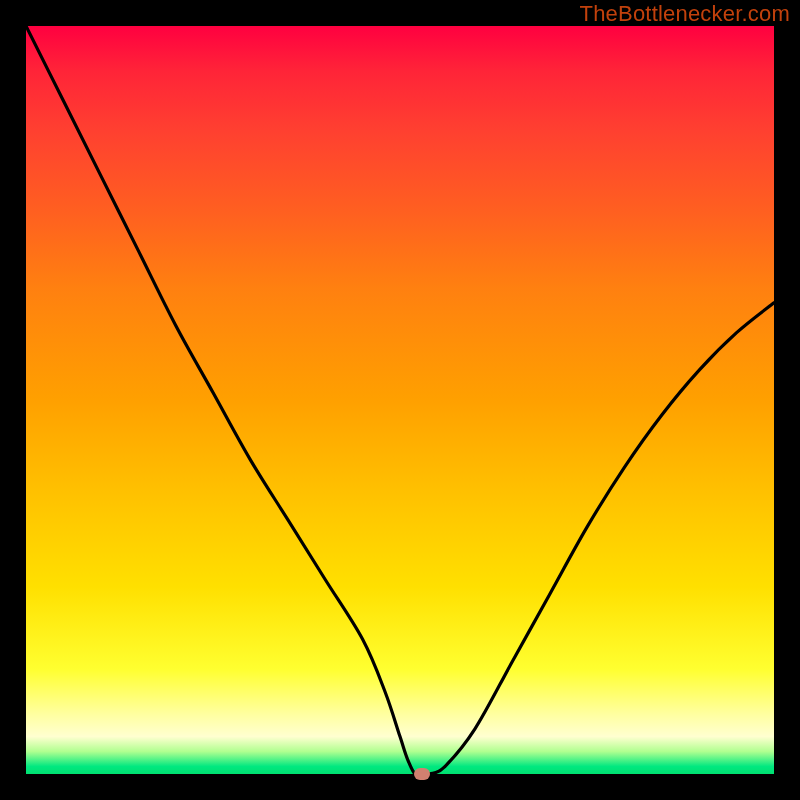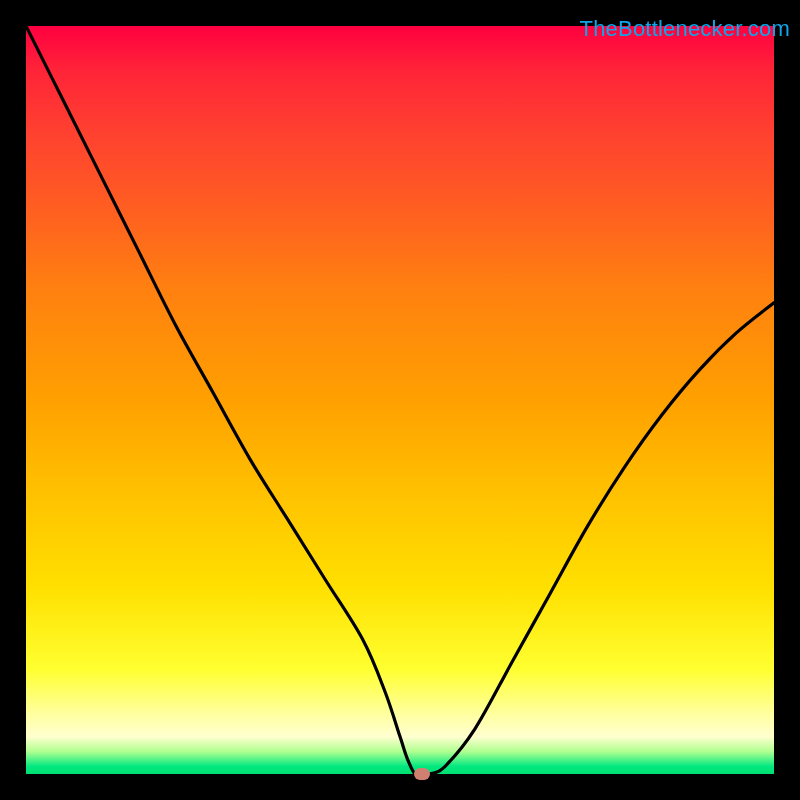--- a/index.html
+++ b/index.html
@@ -12,23 +12,23 @@
     font-family: Arial, Helvetica, sans-serif;
   }
   .frame {
     position: relative;
     width: 800px;
     height: 800px;
     background: #000;
   }
   .watermark {
     position: absolute;
-    top: 16px;
+    top: 1px;
     right: 10px;
-    color: #0ea5e9;
+    color: #c2410c;
     font-size: 22px;
     font-weight: 500;
     letter-spacing: 0.2px;
     z-index: 10;
   }
   .plot {
     position: absolute;
     left: 26px;
     top: 26px;
     width: 748px;

